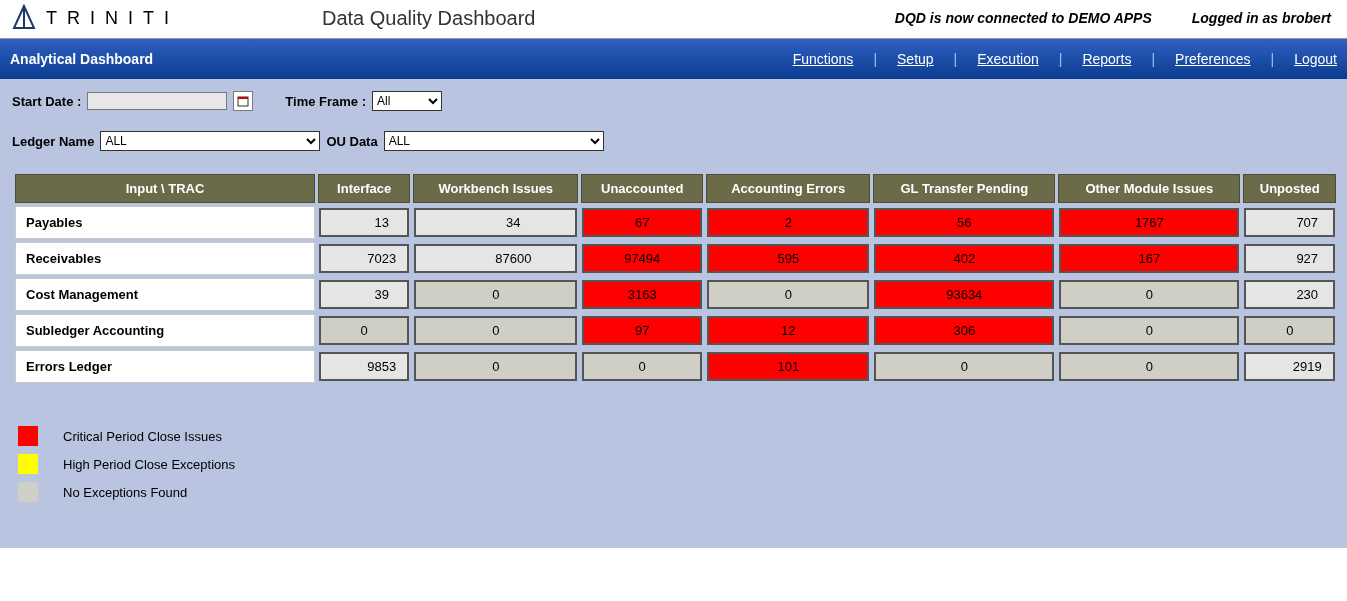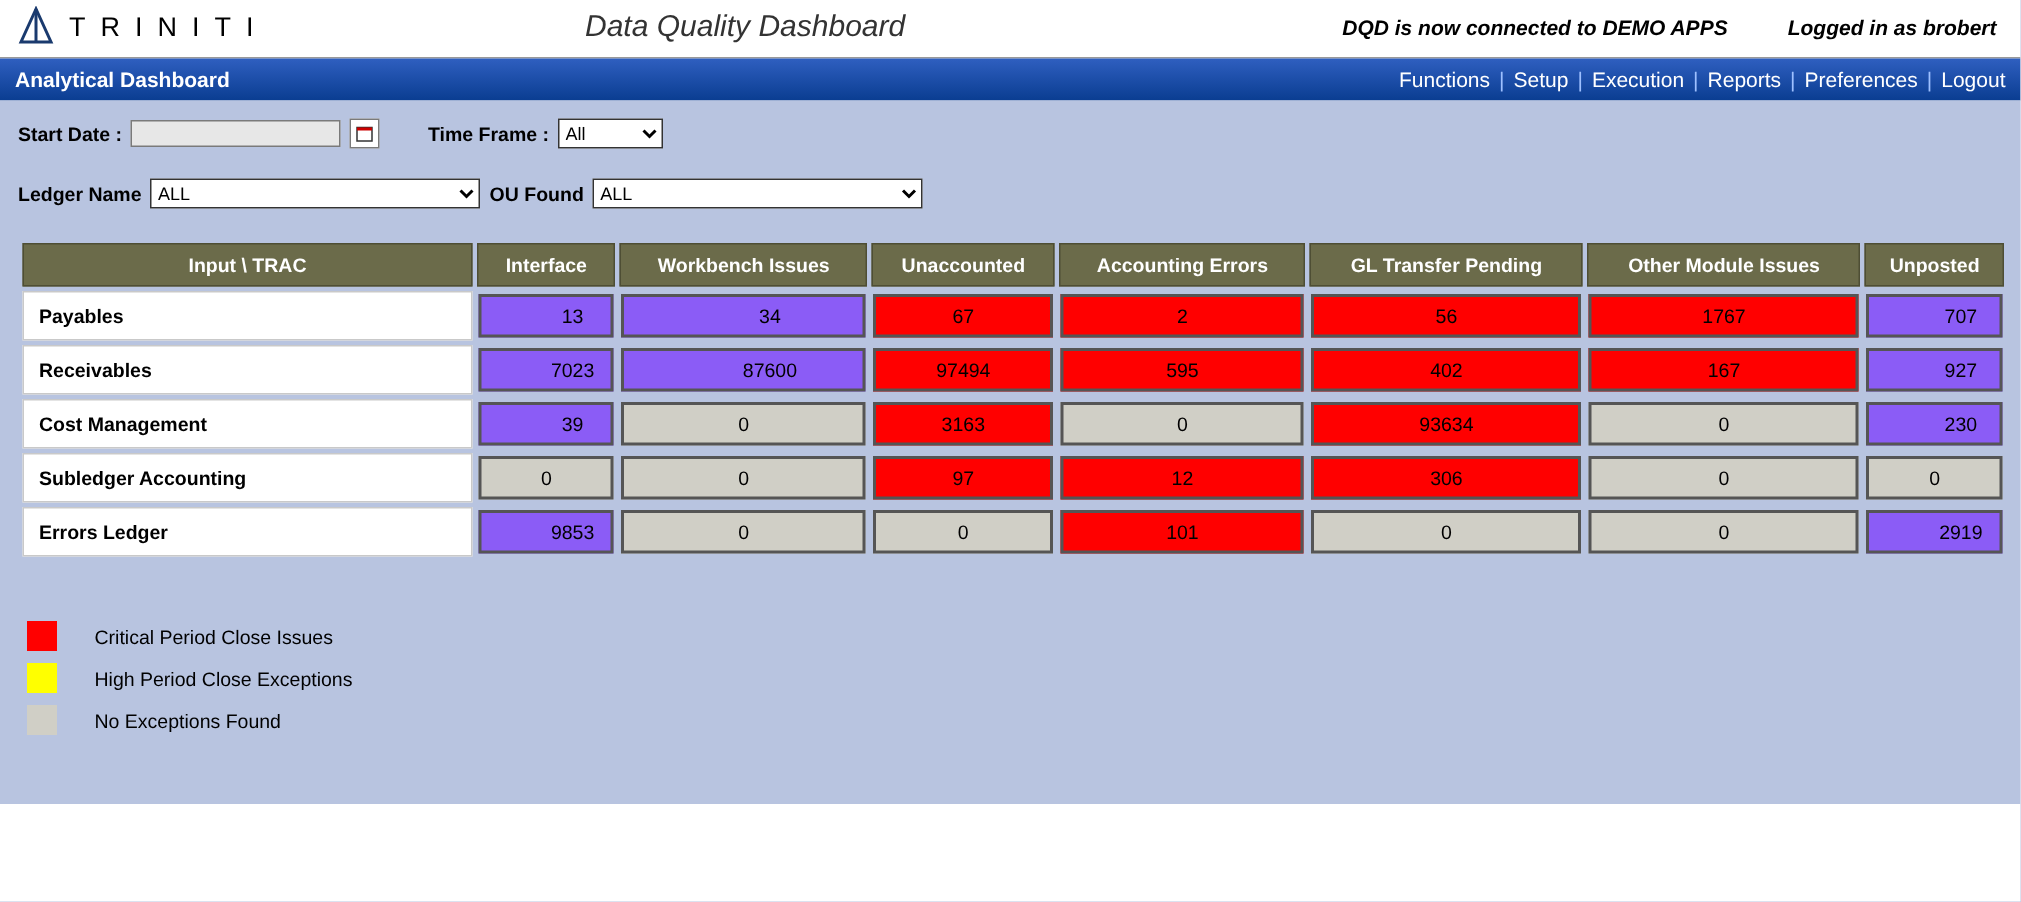--- a/index.html
+++ b/index.html
@@ -23,24 +23,23 @@
     width: 260px;
   }
   .logo-text {
     font-family: 'Arial Black', Arial, sans-serif;
     letter-spacing: 10px;
     font-size: 18px;
     color: #000;
   }
   .page-title {
     flex: 0 0 auto;
-    margin-left: 120px;
+    margin-left: 52px;
     font-size: 20px;
     color: #333;
-    font-style: italic;
   }
   .status-text {
     margin-left: auto;
     font-style: italic;
     font-weight: bold;
     font-size: 14px;
     margin-right: 40px;
   }
   .login-text {
     font-style: italic;
@@ -48,30 +47,31 @@
     font-size: 14px;
     margin-right: 6px;
   }
   .blue-bar {
     background: #0a3d91;
     background: linear-gradient(#2f5fc0, #0a3d91);
     color: #fff;
     display: flex;
     align-items: center;
     padding: 0 10px;
-    height: 28px;
+    height: 40px;
     font-size: 14px;
     font-weight: bold;
   }
   .blue-bar .bb-left {}
   .blue-bar .bb-right {
     margin-left: auto;
     display: flex;
-    gap: 6px;
+    gap: 20px;
     font-weight: normal;
+    text-decoration: underline;
   }
   .blue-bar .bb-right a {
     color: #fff;
     text-decoration: none;
     cursor: pointer;
   }
   .blue-bar .bb-right .sep {
     color: #9ec0ff;
   }
   .filters-area {
@@ -149,21 +149,21 @@
     text-align: center;
     padding: 0;
   }
   .cell-inner {
     border: 2px solid #555;
     padding: 5px 0;
     margin: 1px;
     font-size: 13px;
     cursor: pointer;
   }
-  .s-y { background: #8b5cf6; padding-left: 35px; }
+  .s-y { background: #e5e5e5; padding-left: 35px; }
   .s-r { background: #ff0000; color: #000; }
   .s-g { background: #d0cfc6; }
   .legend {
     padding: 24px 0 20px 6px;
     background:#fff;
   }
   .legend-row {
     display: flex;
     align-items: center;
     gap: 25px;
@@ -224,21 +224,21 @@
     <select style="width:70px">
       <option>All</option>
     </select>
   </div>
 
   <div class="filter-row">
     <label>Ledger Name</label>
     <select style="width:220px">
       <option>ALL</option>
     </select>
-    <label>OU Found</label>
+    <label>OU Data</label>
     <select style="width:220px">
       <option>ALL</option>
     </select>
   </div>
 
 
   <table class="data-table">
     <thead>
       <tr>
         <th style="width:290px">Input \ TRAC</th>

